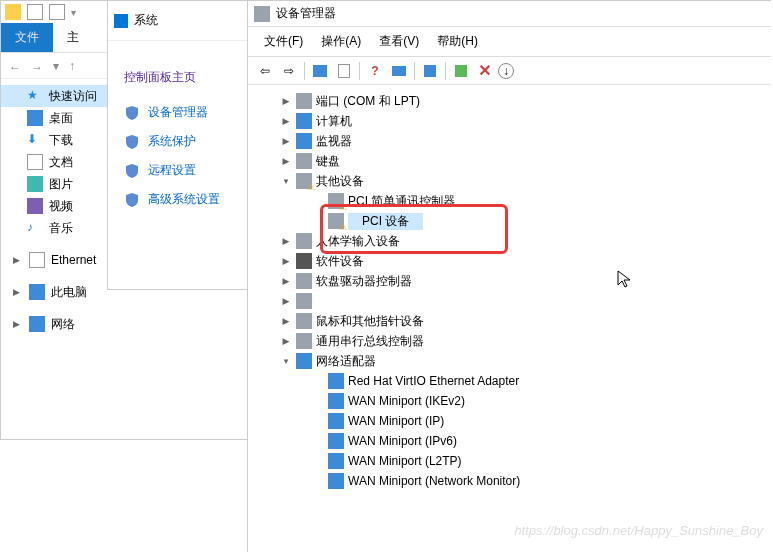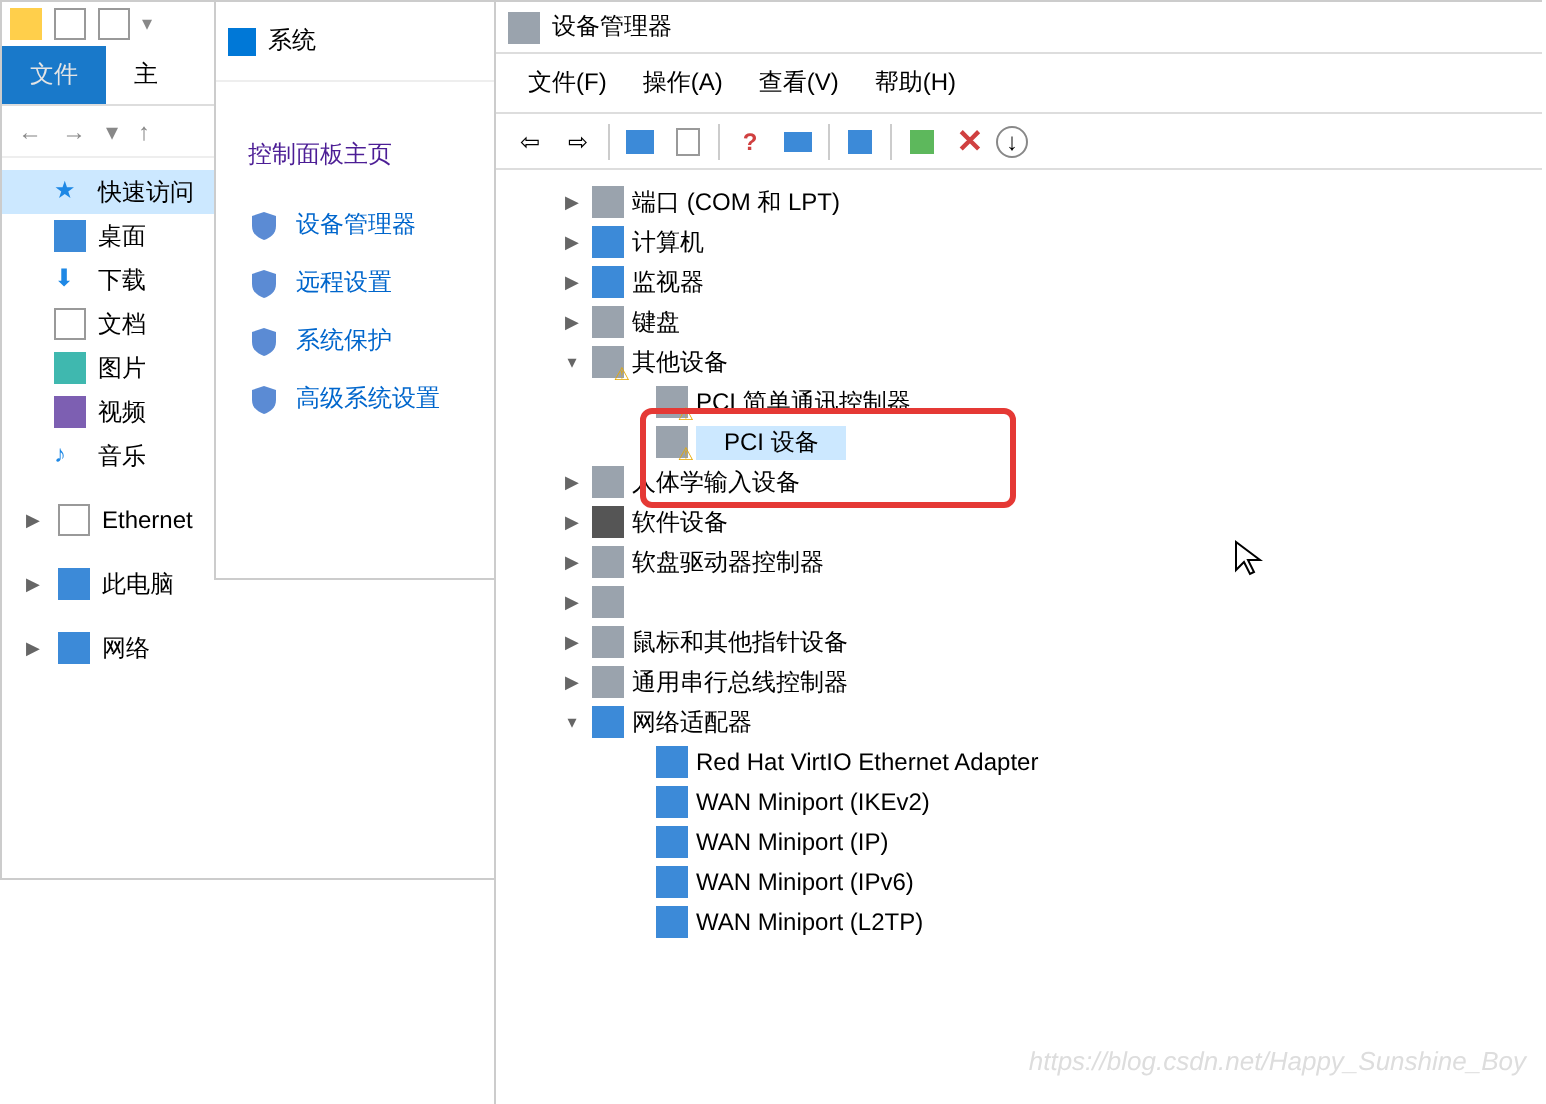--- a/index.html
+++ b/index.html
@@ -147,27 +147,27 @@
     <div class="cp-link">
       <svg class="cp-ico" viewBox="0 0 16 16">
           <path fill="#5b8bd4" d="M8 1l6 2v5c0 4-3 6-6 7-3-1-6-3-6-7V3z"></path>
         </svg>
       <span>设备管理器</span>
     </div>
     <div class="cp-link">
       <svg class="cp-ico" viewBox="0 0 16 16">
           <path fill="#5b8bd4" d="M8 1l6 2v5c0 4-3 6-6 7-3-1-6-3-6-7V3z"></path>
         </svg>
-      <span>远程设置</span>
+      <span>系统保护</span>
     </div>
     <div class="cp-link">
       <svg class="cp-ico" viewBox="0 0 16 16">
           <path fill="#5b8bd4" d="M8 1l6 2v5c0 4-3 6-6 7-3-1-6-3-6-7V3z"></path>
         </svg>
-      <span>系统保护</span>
+      <span>远程设置</span>
     </div>
     <div class="cp-link">
       <svg class="cp-ico" viewBox="0 0 16 16">
           <path fill="#5b8bd4" d="M8 1l6 2v5c0 4-3 6-6 7-3-1-6-3-6-7V3z"></path>
         </svg>
       <span>高级系统设置</span>
     </div>
   </div>
 </div>
 
@@ -297,20 +297,25 @@
     <div class="node l2">
       <span class="tw"></span>
       <span class="dico i-blue"></span>
       <span class="lbl">WAN Miniport (IPv6)</span>
     </div>
     <div class="node l2">
       <span class="tw"></span>
       <span class="dico i-blue"></span>
       <span class="lbl">WAN Miniport (L2TP)</span>
     </div>
+    <div class="node l2">
+      <span class="tw"></span>
+      <span class="dico i-blue"></span>
+      <span class="lbl">WAN Miniport (Network Monitor)</span>
+    </div>
   </div>
 </div>
 
 <div class="highlight-box"></div>
 
 <svg class="cursor" viewBox="0 0 16 20">
   <path fill="#fff" stroke="#000" stroke-width="1" d="M1 1l0 14 4-4 3 6 2-1-3-6 6 0z"></path>
 </svg>
 
 <div class="watermark">https://blog.csdn.net/Happy_Sunshine_Boy</div>

